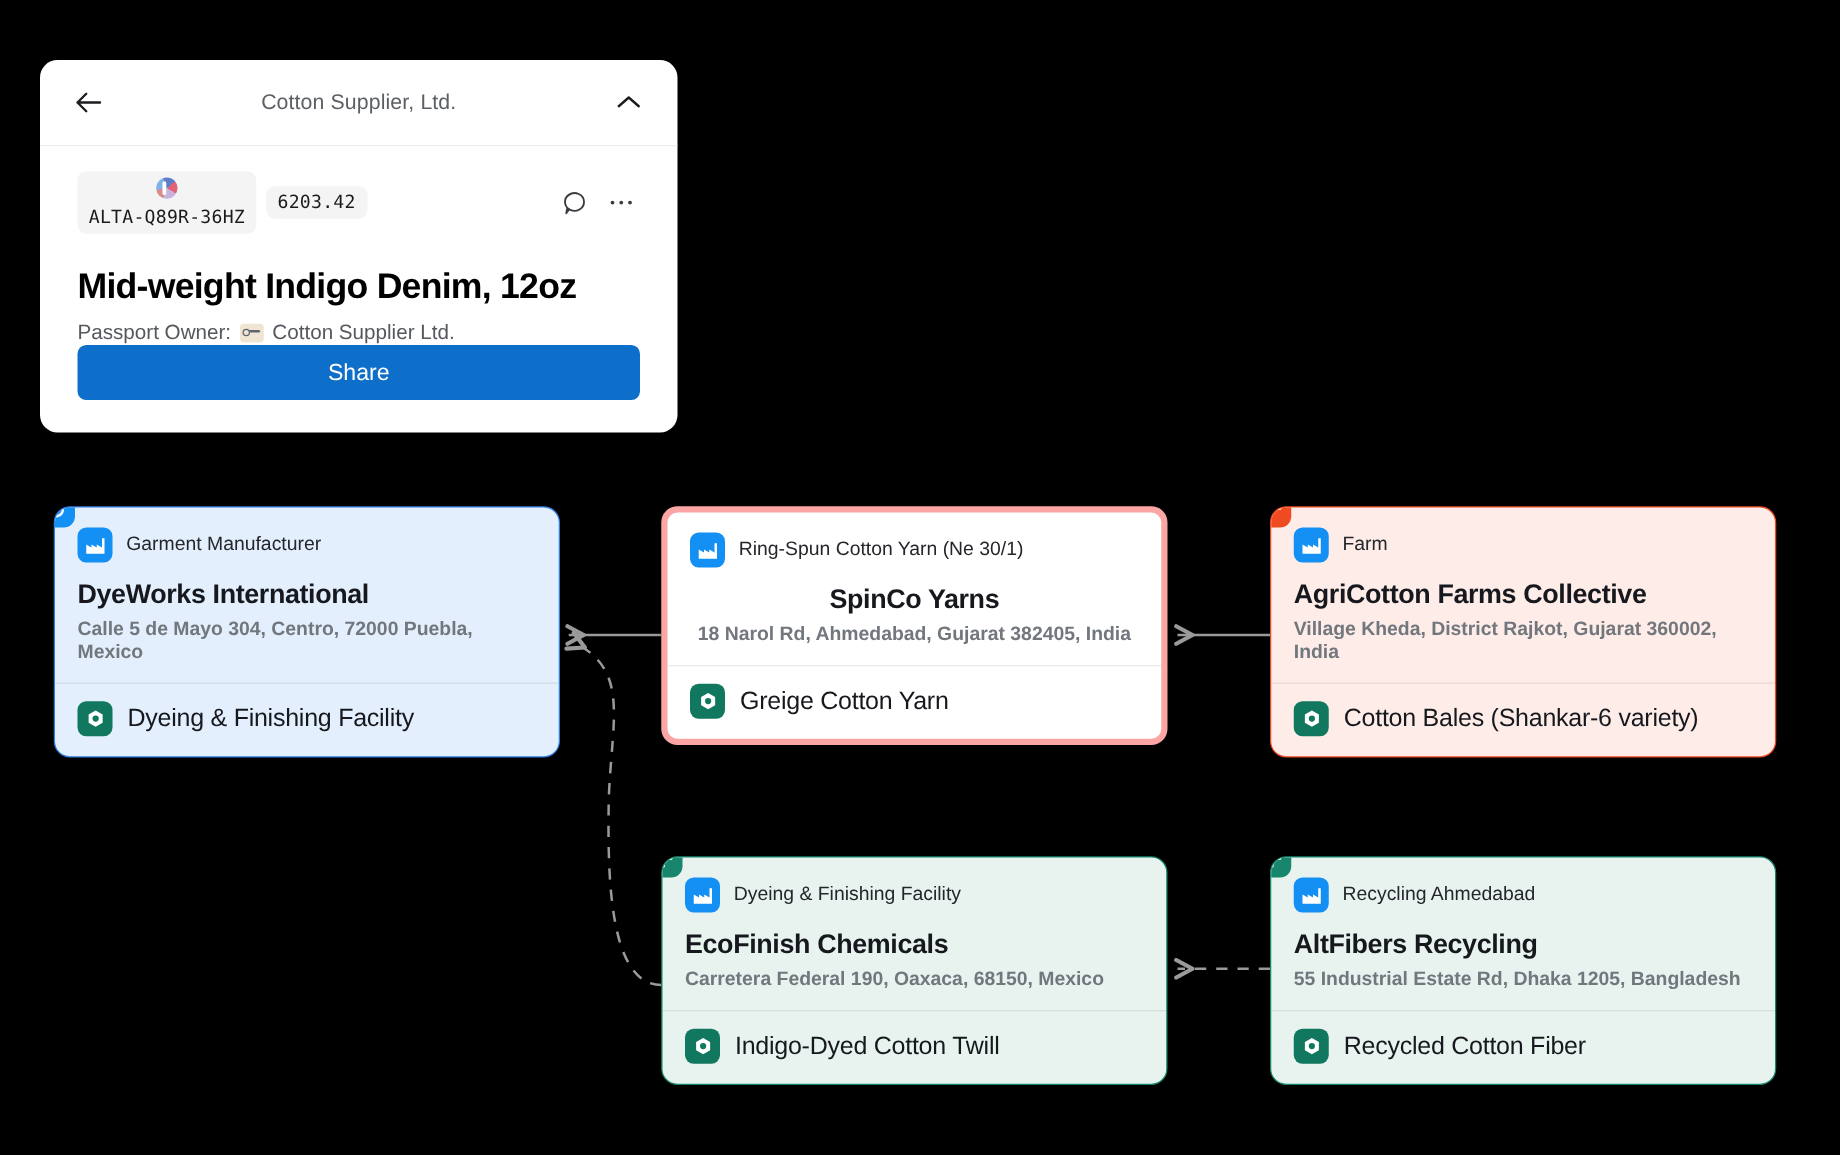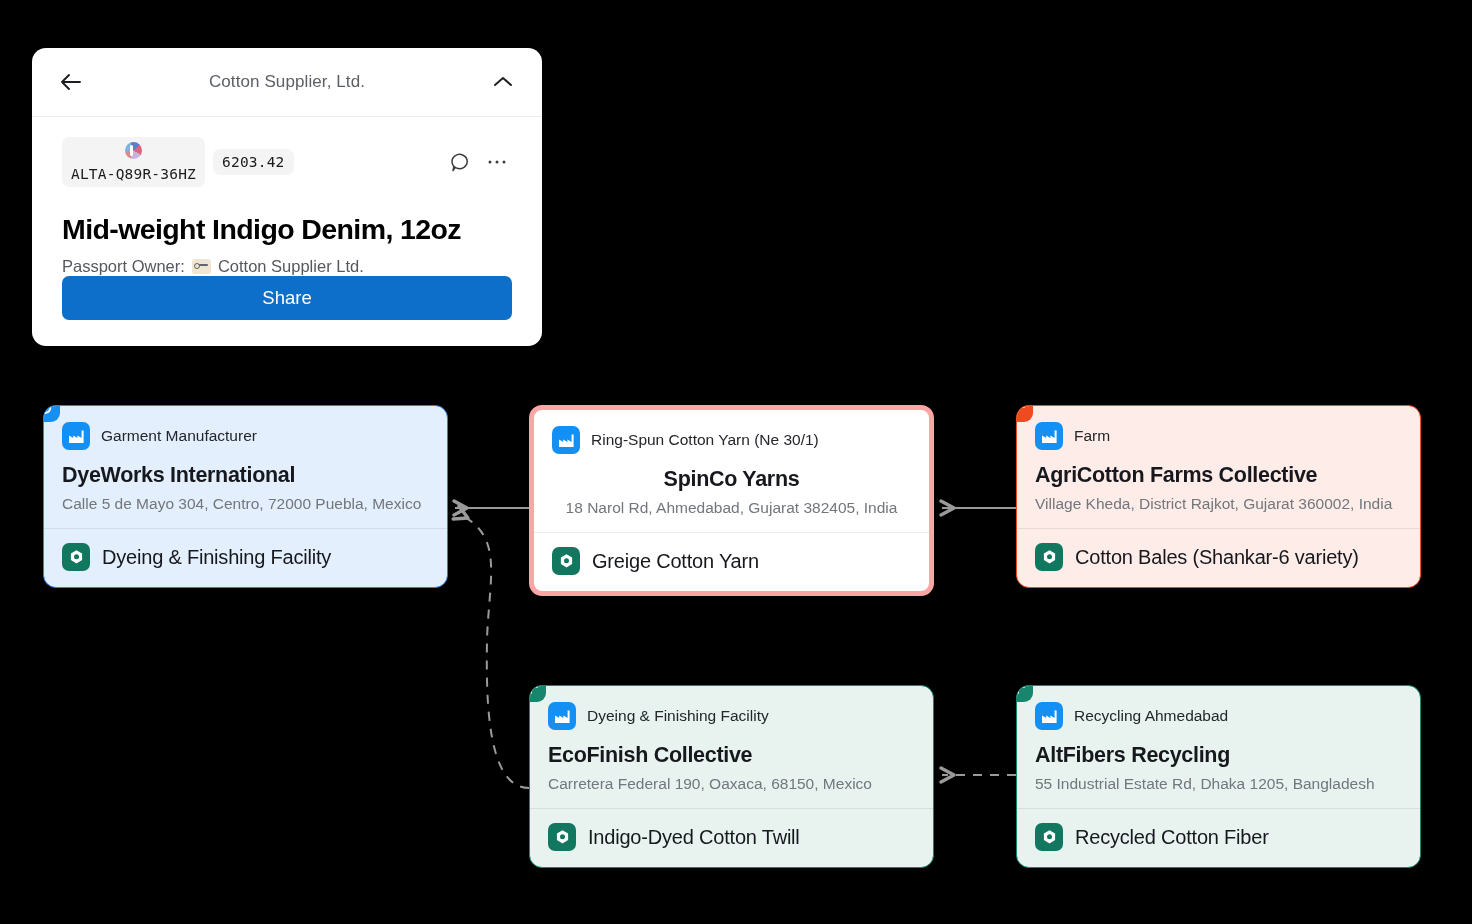--- a/index.html
+++ b/index.html
@@ -129,21 +129,21 @@
   .sq-icon.factory { background: #1490f5; }
   .sq-icon.product { background: #11775f; }
   .node-type-label { font-size: 15.5px; color: #24262b; }
   .node-company {
     margin-top: 13px;
     font-size: 21.5px; font-weight: 700; color: #16181d;
     letter-spacing: -0.3px;
   }
   .node-address {
     margin-top: 7px; padding-bottom: 15px;
-    font-size: 15.5px; color: #72767d;
+    font-size: 15.5px; color: #72767d; font-weight: bold;
   }
   .node-divider { height: 1px; background: rgba(0,0,0,0.08); }
   .node-bottom {
     display: flex; align-items: center; gap: 12px;
     padding: 14px 18px 16px 18px;
   }
   .node-product-label { font-size: 20px; color: #16181d; letter-spacing: -0.2px; }
 
   
   .corner-badge {
@@ -322,21 +322,21 @@
   <div class="node green" style="left:529px; top:685px; width:405px;">
     <div class="node-top">
       <div class="node-type-row">
         <span class="sq-icon factory">
           <svg width="17" height="15" viewBox="0 0 17 15">
             <path d="M1 14 V6.5 L5.2 9 V6.5 L9.4 9 V6.5 L13.6 9 V1.6 H15.6 V14 Z" fill="#ffffff"></path>
           </svg>
         </span>
         <span class="node-type-label">Dyeing &amp; Finishing Facility</span>
       </div>
-      <div class="node-company">EcoFinish Collective</div>
+      <div class="node-company">EcoFinish Chemicals</div>
       <div class="node-address">Carretera Federal 190, Oaxaca, 68150, Mexico</div>
     </div>
     <div class="node-divider"></div>
     <div class="node-bottom">
       <span class="sq-icon product">
         <svg width="19" height="19" viewBox="0 0 19 19">
           <path d="M9.5 2.3 L15.1 5.6 V12.1 L9.5 15.4 L3.9 12.1 V5.6 Z" fill="#ffffff"></path>
           <circle cx="9.5" cy="8.85" r="2.5" fill="#11775f"></circle>
         </svg>
       </span>

